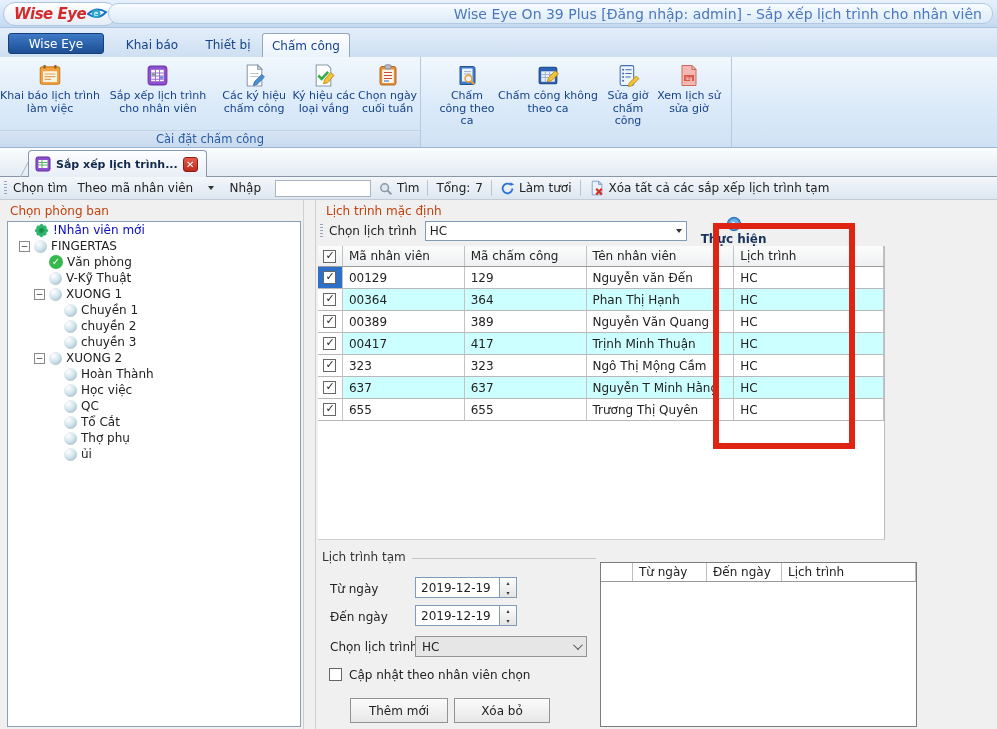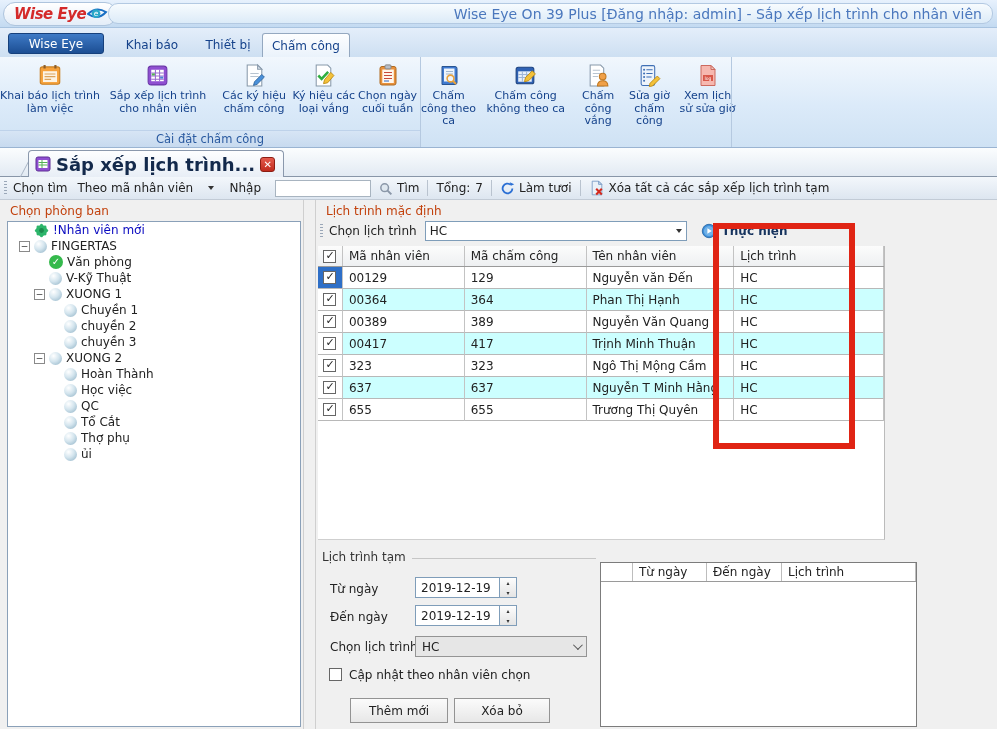--- a/index.html
+++ b/index.html
@@ -49,21 +49,21 @@
     color:#2a5aa0; font-size:11.5px; }
   .rband.b1 { left:0; width:420px; }
   .rband.b2 { left:420px; width:311px;margin-top:36px; }
 
   
   .doctabbar { position:absolute; left:0; top:148px; width:100%; height:29px;
     background:linear-gradient(#fbfdfe,#e2eaf3); border-bottom:1px solid #8896a8; }
   .doctab { position:absolute; left:28px; top:2px; height:27px; padding:0 8px 0 6px;
     background:linear-gradient(#fdfeff,#e8eef6); border:1px solid #8a98ac; border-bottom:none;
     border-radius:4px 4px 0 0; display:flex; align-items:center; gap:5px; }
-  .doctab .dlabel { font-weight:bold; font-size:18px; color:#13294b; white-space:nowrap; }
+  .doctab .dlabel { font-weight:bold; font-size:11px; color:#13294b; white-space:nowrap; }
   .closebox { width:15px; height:15px; background:linear-gradient(#e45b4d,#c02a1d); border:1px solid #8c1d13;
     border-radius:3px; color:#fff; font-size:10px; line-height:13px; text-align:center; }
   .closebox::before { content:"\2715"; }
   .doctab-slant { position:absolute; left:8px; top:2px; width:20px; height:27px;
     border-right:1px solid #aab6c6; transform:skewX(-28deg); }
 
   
   .findbar { position:absolute; left:0; top:177px; width:100%; height:23px;
     background:linear-gradient(#f3f7fb,#dde6f0); border-bottom:1px solid #c2cbd6;
     display:flex; align-items:center; }
@@ -100,21 +100,21 @@
   .chk-ic::before { content:"\2713"; }
   .blue-label { color:#0a0ac0; }
 
   .vsplit { position:absolute; left:303px; top:200px; width:13px; bottom:0; background:#f0f0f0;
     border-left:1px solid #cfcfcf; border-right:1px solid #cfcfcf; }
 
   .rightpanel { position:absolute; left:316px; top:200px; right:0; bottom:0; background:#f0f0f0; }
   .rp-toolbar { position:absolute; left:0; top:18px; right:0; height:25px; display:flex; align-items:center; }
   .rp-combo { width:262px; height:20px; background:#fff; border:1px solid #7f9db9; display:flex;
     align-items:center; justify-content:space-between; padding:0 4px; margin-left:8px; }
-  .exec-btn { display:flex; align-items:center; gap:5px; margin-left:14px; }
+  .exec-btn { display:flex; align-items:center; margin-left:14px;flex-direction:column; }
   .exec-label { font-weight:bold; color:#16335e; }
 
   
   .gridwrap { position:absolute; left:2px; top:46px; width:567px; height:294px; background:#fff;
     border-right:1px solid #bbb; border-bottom:1px solid #cfcfcf; }
   .grow { display:flex; height:22px; }
   .ghead { display:flex; height:21px; background:linear-gradient(#fcfcfc,#eef0f2);
     border-bottom:1px solid #9a9a9a; }
   .gc { border-right:1px solid #c3c3c3; padding:0 6px; display:flex; align-items:center;
     overflow:hidden; white-space:nowrap; }
@@ -262,31 +262,20 @@
         <span class="ricon">
           <svg width="25" height="25" viewBox="0 0 24 24">
             <rect x="3" y="4" width="17" height="16" rx="2" fill="#2f62b5" stroke="#1d4380"></rect>
             <rect x="5" y="8" width="13" height="10" fill="#e8f0fa"></rect>
             <path d="M5 11h13M5 14h13M9 8v10M13 8v10" stroke="#9fb6d8" stroke-width="1" fill="none"></path>
             <path d="M12 14 L18.5 7.5 L21.5 10.5 L15 17 L11 18z" fill="#f3c13a" stroke="#b8860b" stroke-width="0.8"></path>
           </svg>
         </span>
         <span class="rlabel">Chấm công không theo ca</span>
       </div>
-      <div class="rbtn" style="width:50px">
-        <span class="ricon">
-          <svg width="25" height="25" viewBox="0 0 24 24">
-            <path d="M4 2h10l3 3v17H4z" fill="#fff" stroke="#8899aa"></path>
-            <path d="M6.5 7h7M6.5 10h7M6.5 13h5" stroke="#b8c4d0" stroke-width="1" fill="none"></path>
-            <circle cx="16" cy="13" r="3.2" fill="#f0a048" stroke="#c07820"></circle>
-            <path d="M11 22c0-3.4 2.2-5 5-5s5 1.6 5 5z" fill="#f0a048" stroke="#c07820"></path>
-          </svg>
-        </span>
-        <span class="rlabel">Chấm công vắng</span>
-      </div>
       <div class="rbtn" style="width:58px">
         <span class="ricon">
           <svg width="25" height="25" viewBox="0 0 24 24">
             <rect x="4" y="2.5" width="13" height="19" rx="1.5" fill="#eef4fb" stroke="#3f6fb5"></rect>
             <circle cx="6.8" cy="6.5" r="1" fill="#3f6fb5"></circle>
               <circle cx="6.8" cy="10" r="1" fill="#3f6fb5"></circle>
             <circle cx="6.8" cy="13.5" r="1" fill="#3f6fb5"></circle>
               <circle cx="6.8" cy="17" r="1" fill="#3f6fb5"></circle>
             <path d="M9 6.5h6M9 10h6M9 13.5h5" stroke="#3f6fb5" stroke-width="1" fill="none"></path>
             <path d="M12.5 19.5 L19.5 12.5 L22 15 L15 22 L11.8 22.6z" fill="#f3c13a" stroke="#b8860b" stroke-width="0.8"></path>

